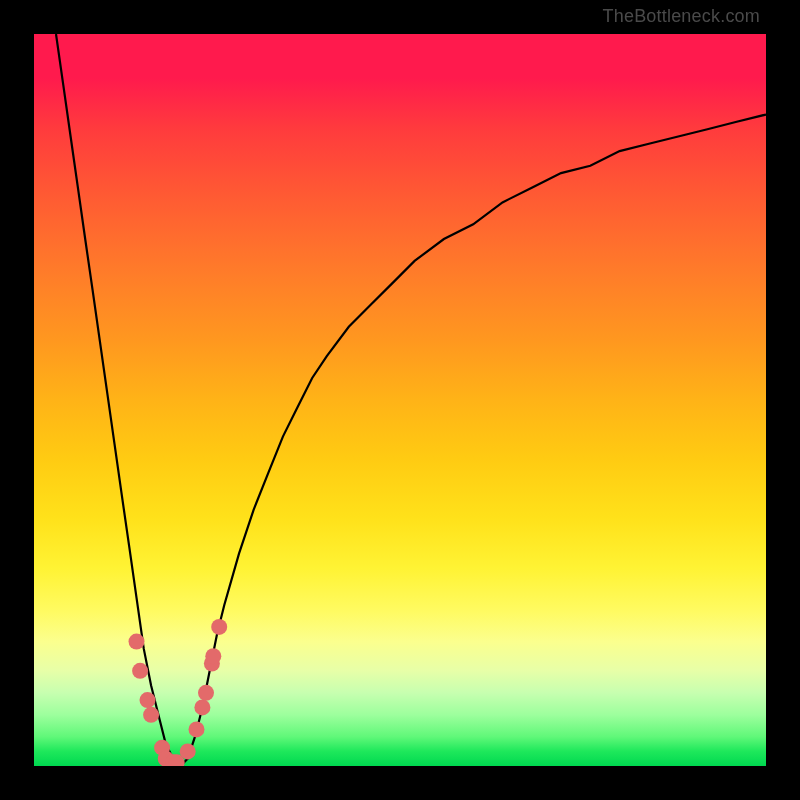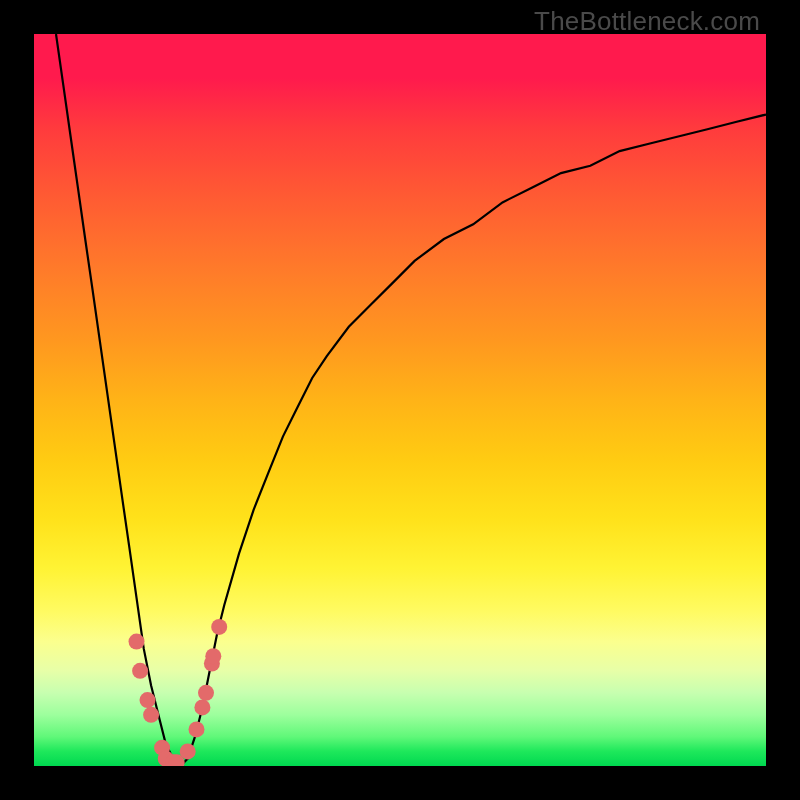--- a/index.html
+++ b/index.html
@@ -49,21 +49,21 @@
       #60f879 96%,
       #1ee85b 98%,
       #00d850 100%
     );
   }
   .watermark {
     position: absolute;
     top: 6px;
     right: 40px;
     color: #4a4a4a;
-    font-size: 26px;
+    font-size: 18px;
     letter-spacing: 0.2px;
     font-weight: 400;
     user-select: none;
   }
   svg.curve {
     position: absolute;
     inset: 0;
   }
 </style>
 </head>

